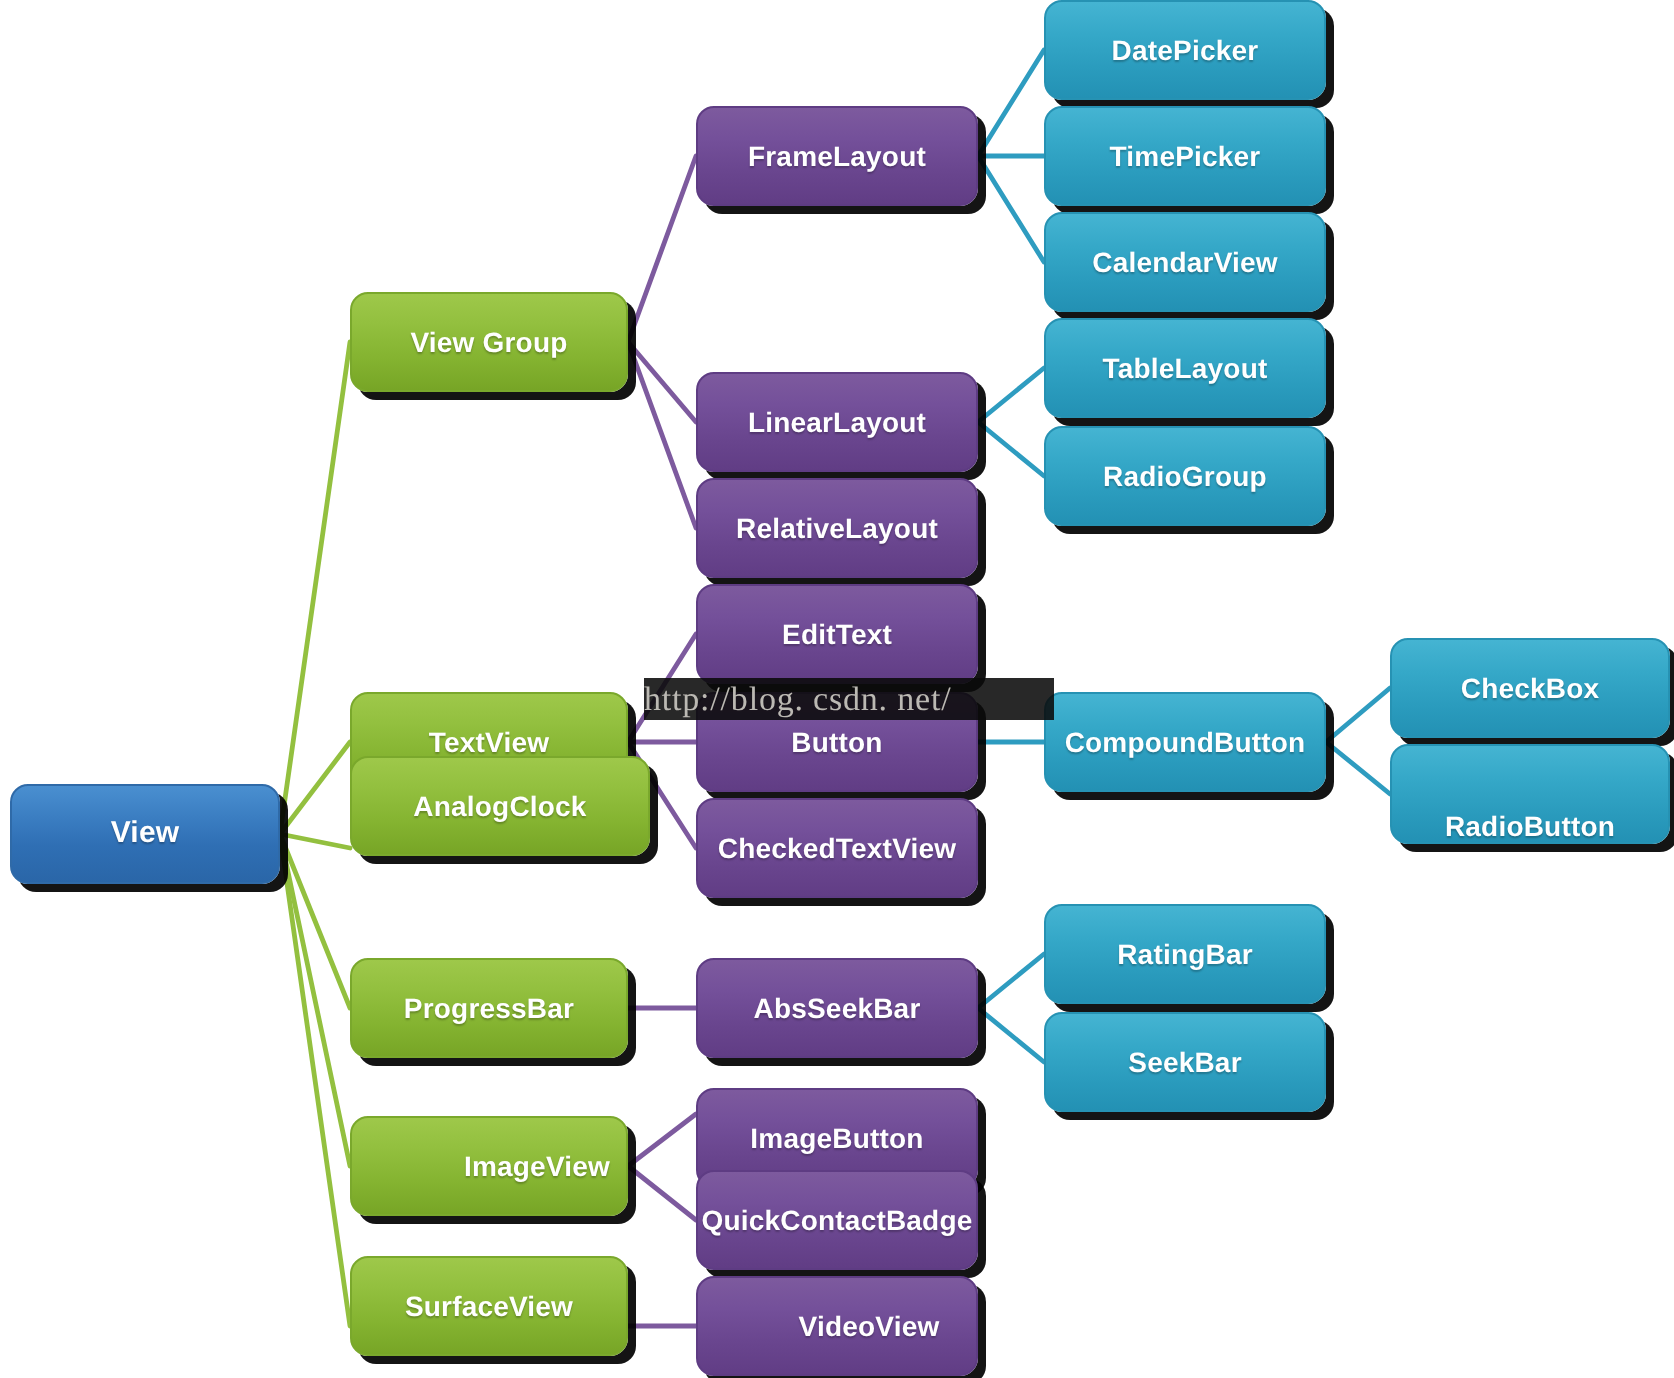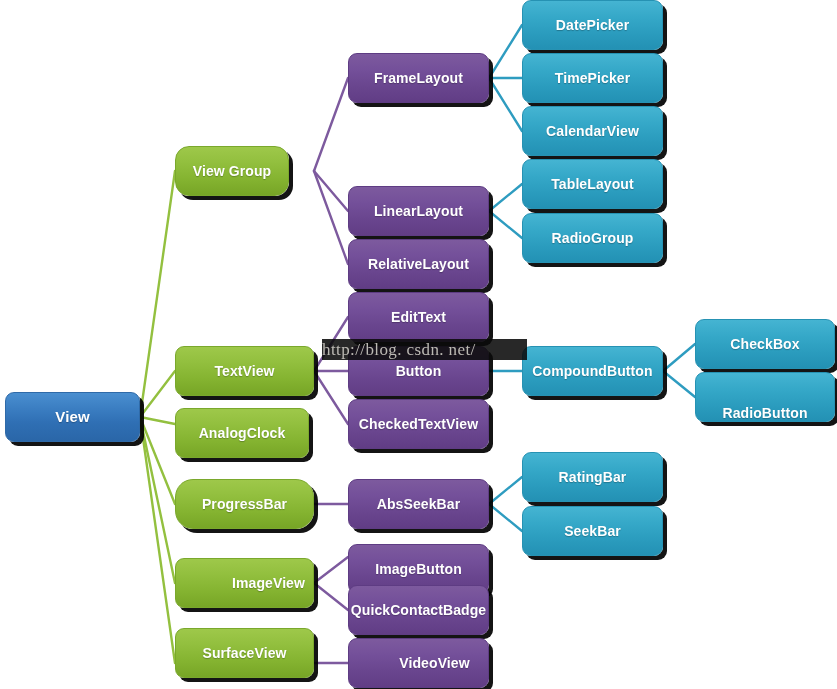--- a/index.html
+++ b/index.html
@@ -127,30 +127,30 @@
       <line x1="663" y1="371" x2="695" y2="344" stroke="#2e9cc0" stroke-width="2.4" stroke-linecap="round"></line>
       <line x1="663" y1="371" x2="695" y2="397" stroke="#2e9cc0" stroke-width="2.4" stroke-linecap="round"></line>
       <line x1="489" y1="504" x2="522" y2="477" stroke="#2e9cc0" stroke-width="2.4" stroke-linecap="round"></line>
       <line x1="489" y1="504" x2="522" y2="531" stroke="#2e9cc0" stroke-width="2.4" stroke-linecap="round"></line>
     </svg>
 
   <div id="node-layer">
       <div class="node n-root" style="left: 5px; top: 392px; width: 135px; height: 50px;">
         <span class="lbl">View</span>
       </div>
-      <div class="node n-green" style="left: 175px; top: 146px; width: 114px; height: 50px; border-radius: 14px;">
+      <div class="node n-green" style="left: 175px; top: 146px; width: 139px; height: 50px;">
         <span class="lbl">View Group</span>
       </div>
       <div class="node n-green" style="left: 175px; top: 346px; width: 139px; height: 50px;">
         <span class="lbl">TextView</span>
       </div>
-      <div class="node n-green" style="left: 175px; top: 408px; width: 134px; height: 50px;">
+      <div class="node n-green" style="left: 175px; top: 378px; width: 150px; height: 50px;">
         <span class="lbl">AnalogClock</span>
       </div>
-      <div class="node n-green" style="left: 175px; top: 479px; width: 139px; height: 50px; border-radius: 18px;">
+      <div class="node n-green" style="left: 175px; top: 479px; width: 139px; height: 50px;">
         <span class="lbl">ProgressBar</span>
       </div>
       <div class="node n-green" style="left: 175px; top: 558px; width: 139px; height: 50px; padding-left: 48px;">
         <span class="lbl">ImageView</span>
       </div>
       <div class="node n-green" style="left: 175px; top: 628px; width: 139px; height: 50px;">
         <span class="lbl">SurfaceView</span>
       </div>
       <div class="node n-purple" style="left: 348px; top: 53px; width: 141px; height: 50px;">
         <span class="lbl">FrameLayout</span>

